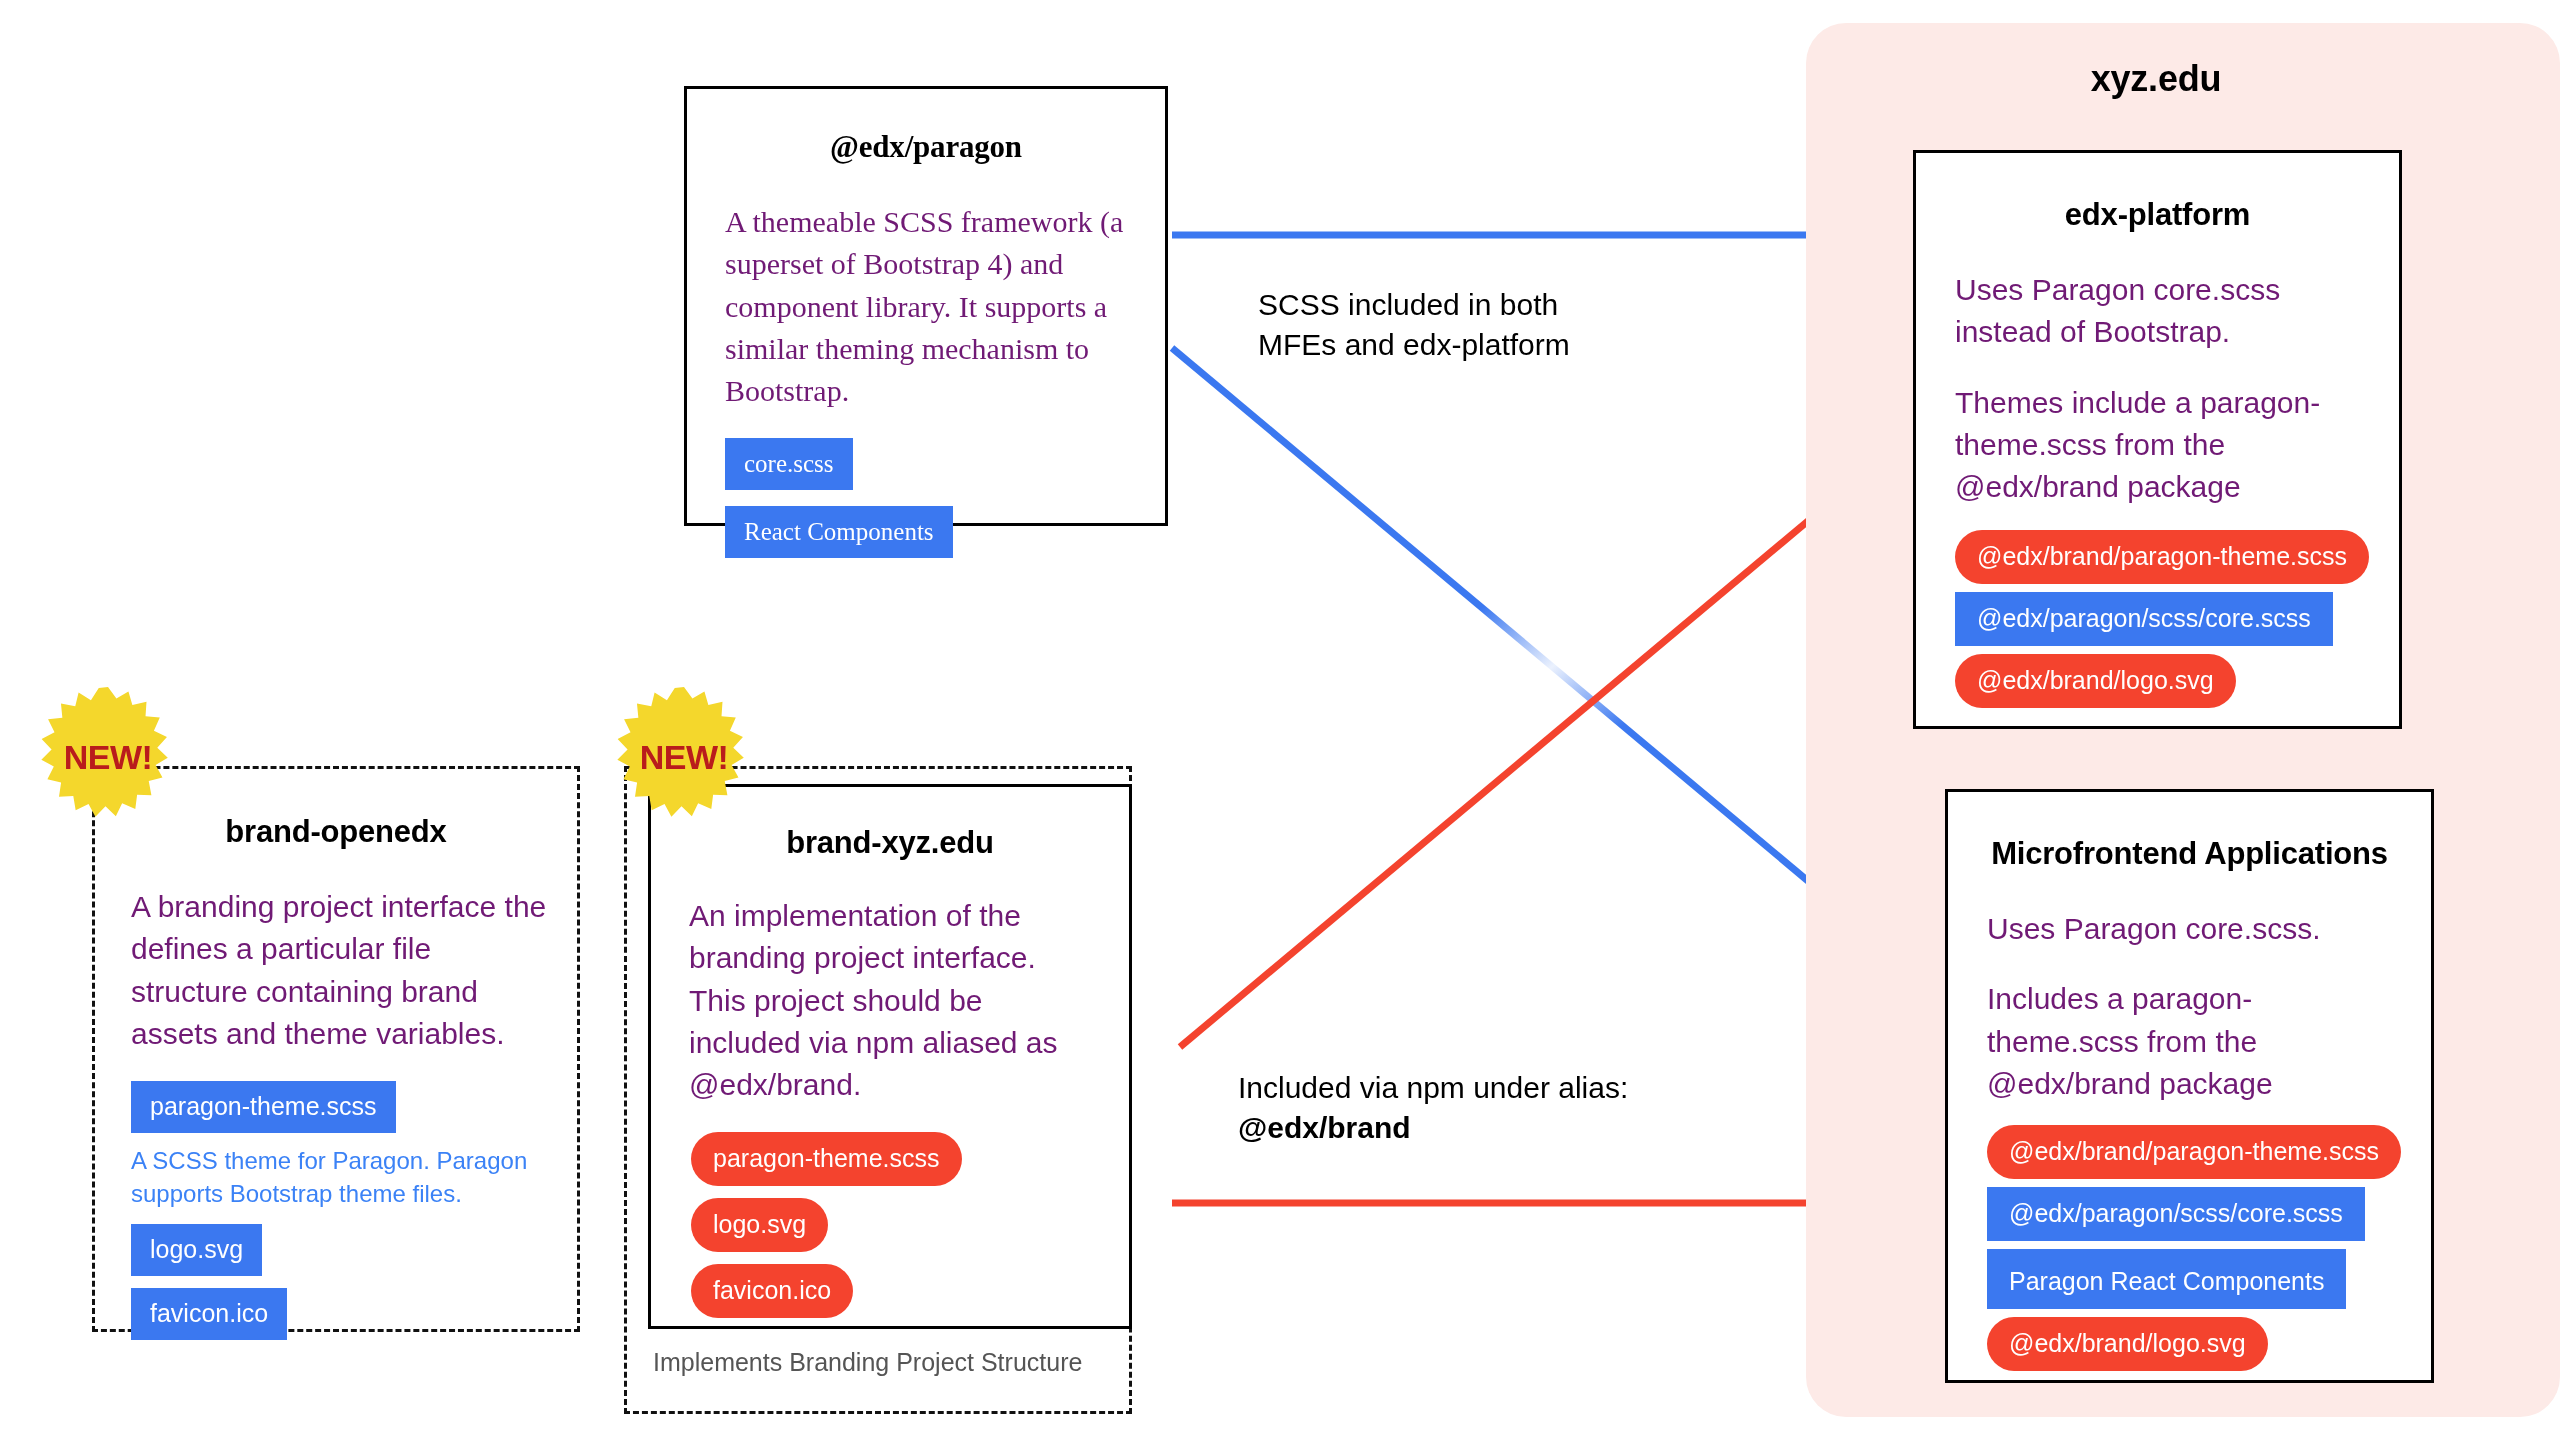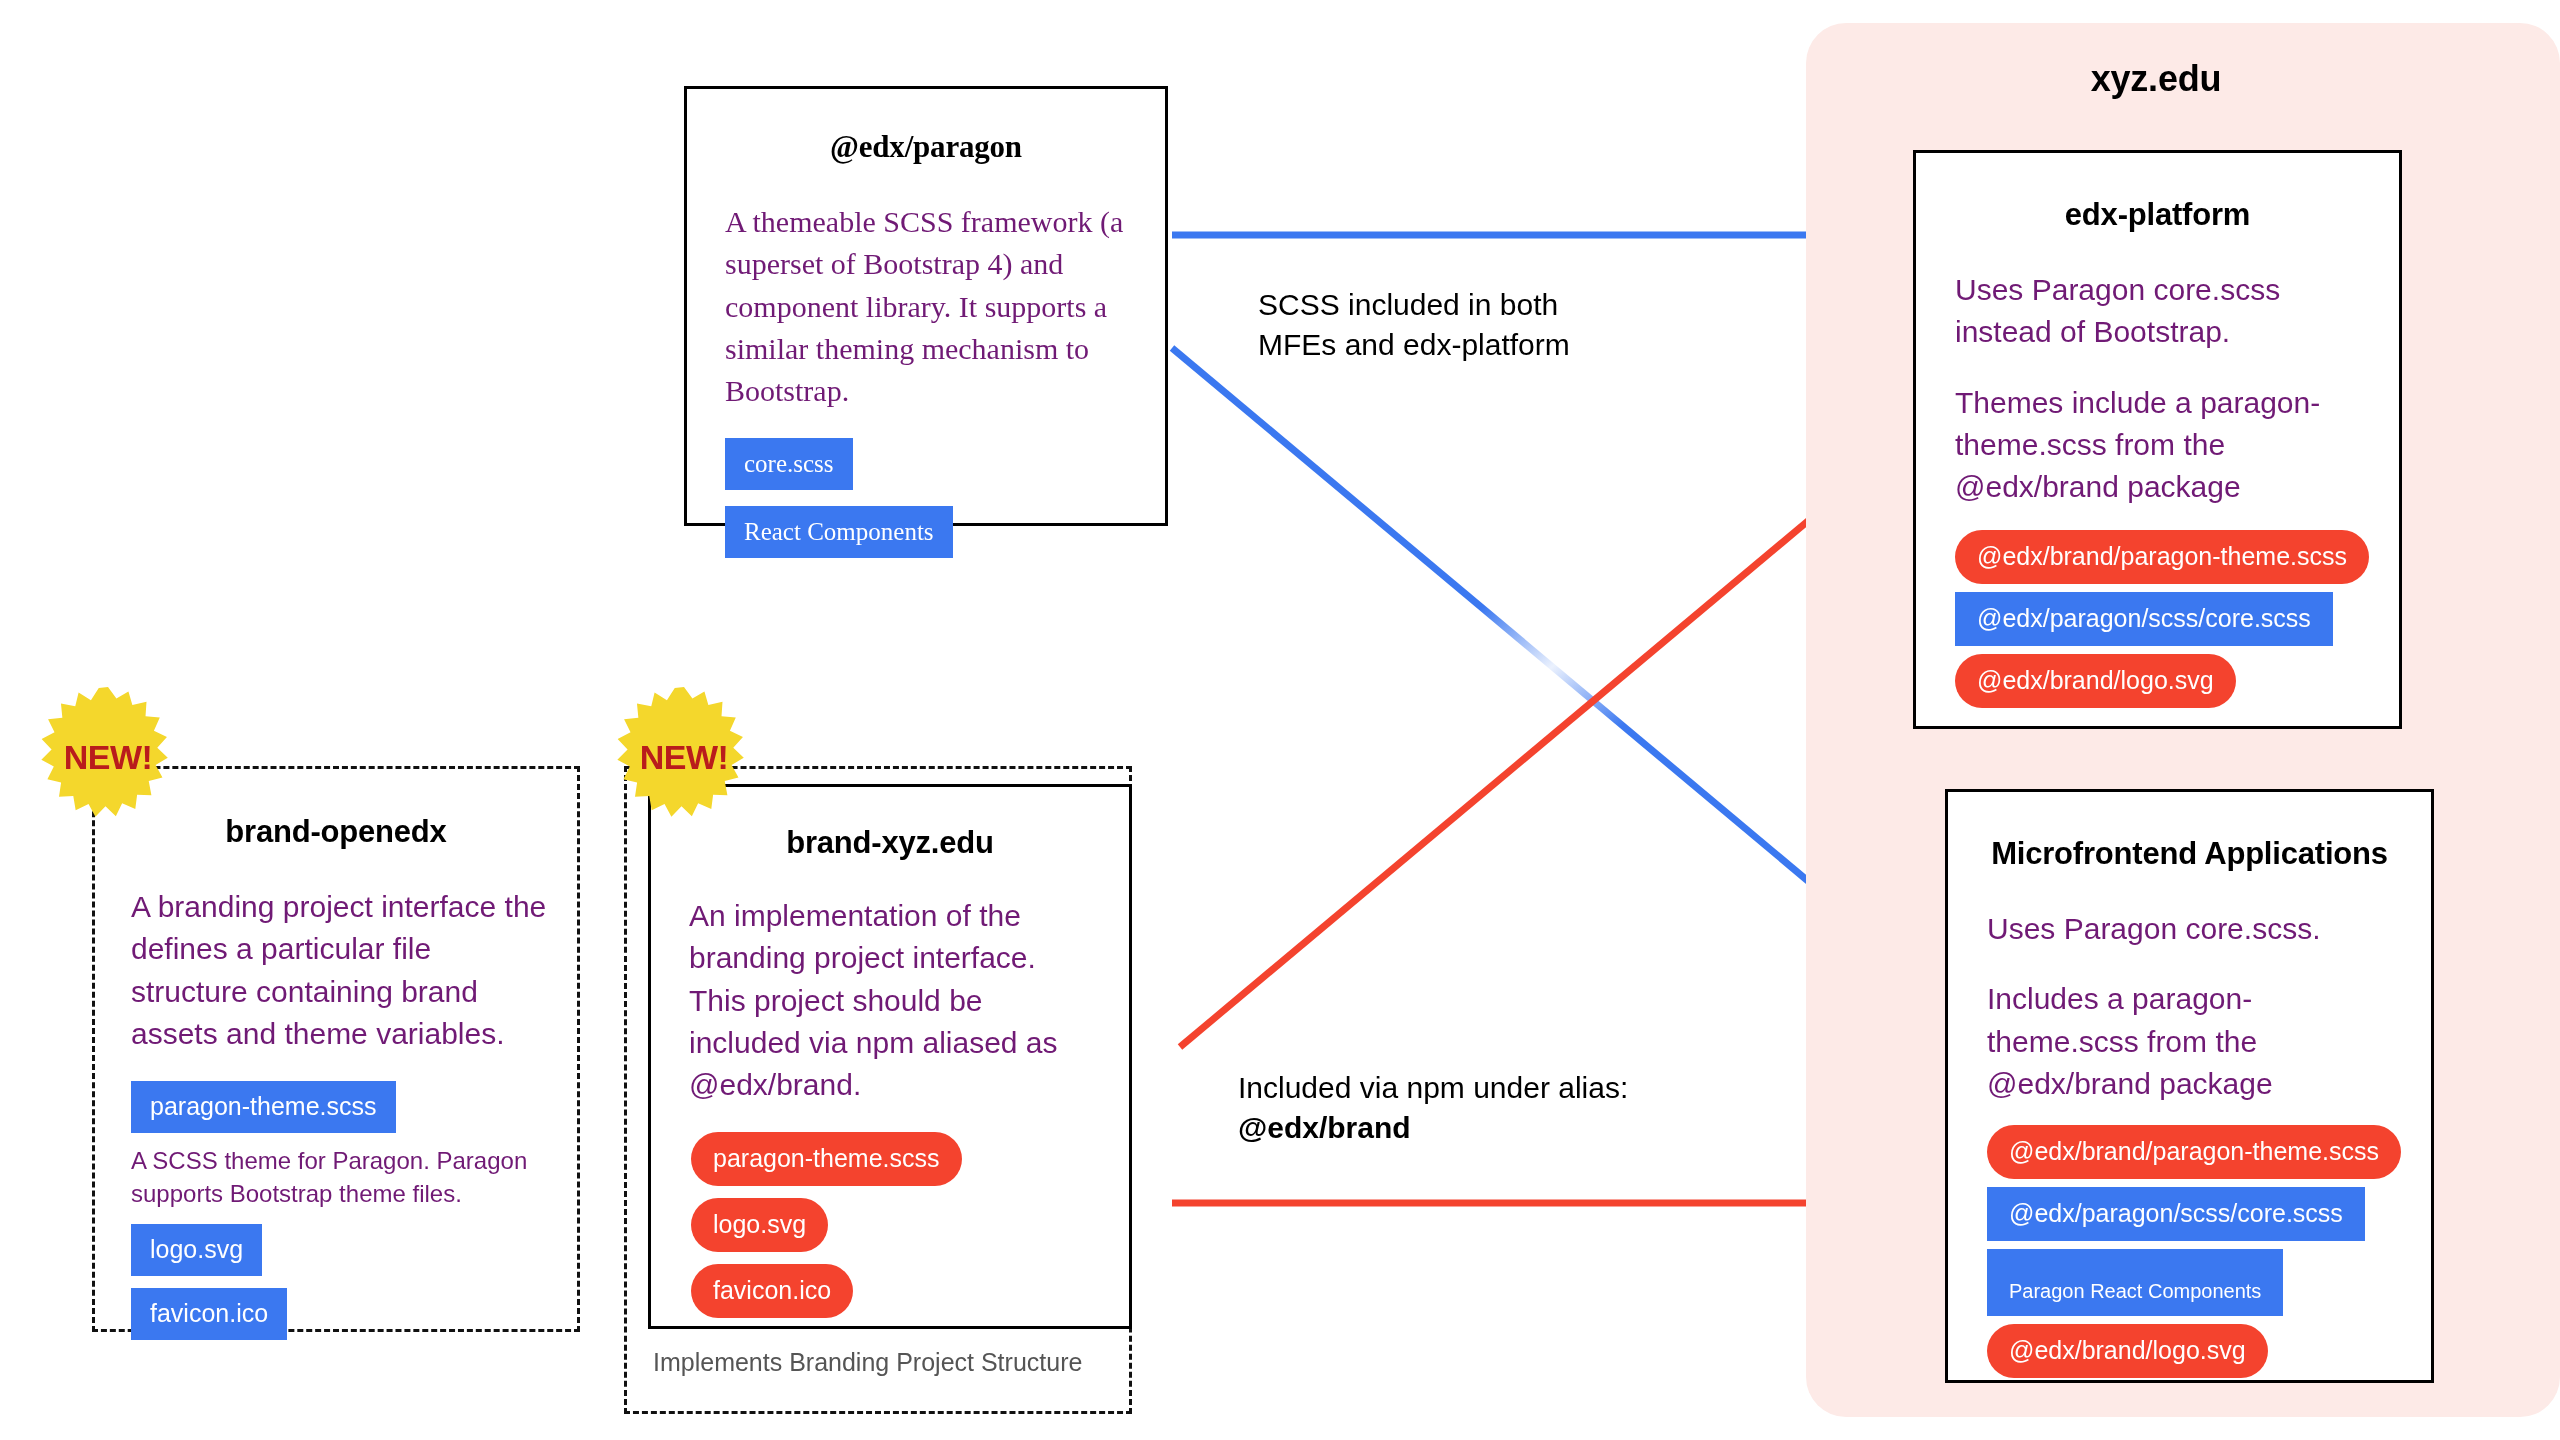--- a/index.html
+++ b/index.html
@@ -152,21 +152,21 @@
   </div>
 
   <div class="dashbox" style="left:92px;top:766px;width:488px;height:566px;"></div>
 
   <div style="position:absolute;left:92px;top:766px;width:488px;">
     <div class="card-title" style="margin-top:48px;font-size:31px;">brand-openedx</div>
     <div class="card-body" style="margin:36px 26px 0 39px;font-size:30px;line-height:1.41;">A branding project interface the defines a particular file structure containing brand assets and theme variables.</div>
     <div class="pillrow" style="margin:26px 0 0 39px;gap:0px;">
       <span class="pill pill-blue" style="font-size:25px;padding:13px 19px 14px 19px;">paragon-theme.scss</span>
     </div>
-    <div class="card-body" style="margin:12px 26px 0 39px;font-size:24px;line-height:1.36;color:#701a75;">A SCSS theme for Paragon. Paragon supports Bootstrap theme files.</div>
+    <div class="card-body" style="margin:12px 26px 0 39px;font-size:24px;line-height:1.36;color:#3b82f6;">A SCSS theme for Paragon. Paragon supports Bootstrap theme files.</div>
     <div class="pillrow" style="margin:14px 0 0 39px;gap:12px;">
       <span class="pill pill-blue" style="font-size:25px;padding:13px 19px 14px 19px;">logo.svg</span>
       <span class="pill pill-blue" style="font-size:25px;padding:13px 19px 14px 19px;">favicon.ico</span>
     </div>
   </div>
 
   <div class="starburst" style="left:38px;top:687px;width:140px;height:140px;">
     <span style="font-size:34px;">NEW!</span>
   </div>
 
@@ -203,18 +203,18 @@
     </div>
   </div>
 
   <div class="box" style="left:1913px;top:789px;width:489px;height:594px;margin-left:32px;">
     <div class="card-title" style="margin-top:44px;font-size:31px;">Microfrontend Applications</div>
     <div class="card-body" style="margin:36px 30px 0 39px;font-size:30px;line-height:1.41;">Uses Paragon core.scss.</div>
     <div class="card-body" style="margin:28px 30px 0 39px;font-size:30px;line-height:1.41;">Includes a paragon-theme.scss from the @edx/brand package</div>
     <div class="pillrow" style="margin:20px 0 0 39px;gap:8px;">
       <span class="pill pill-red" style="font-size:25px;padding:14px 22px 15px 22px;">@edx/brand/paragon-theme.scss</span>
       <span class="pill pill-blue" style="font-size:25px;padding:14px 22px 15px 22px;">@edx/paragon/scss/core.scss</span>
-      <span class="pill pill-blue" style="font-size:20px;padding:32px 22px 15px 22px;">Paragon React Components</span>
+      <span class="pill pill-blue" style="font-size:25px;padding:20px 22px 15px 22px;">Paragon React Components</span>
       <span class="pill pill-red" style="font-size:25px;padding:14px 22px 15px 22px;">@edx/brand/logo.svg</span>
     </div>
   </div>
 
 </div>
 
 </body></html>

